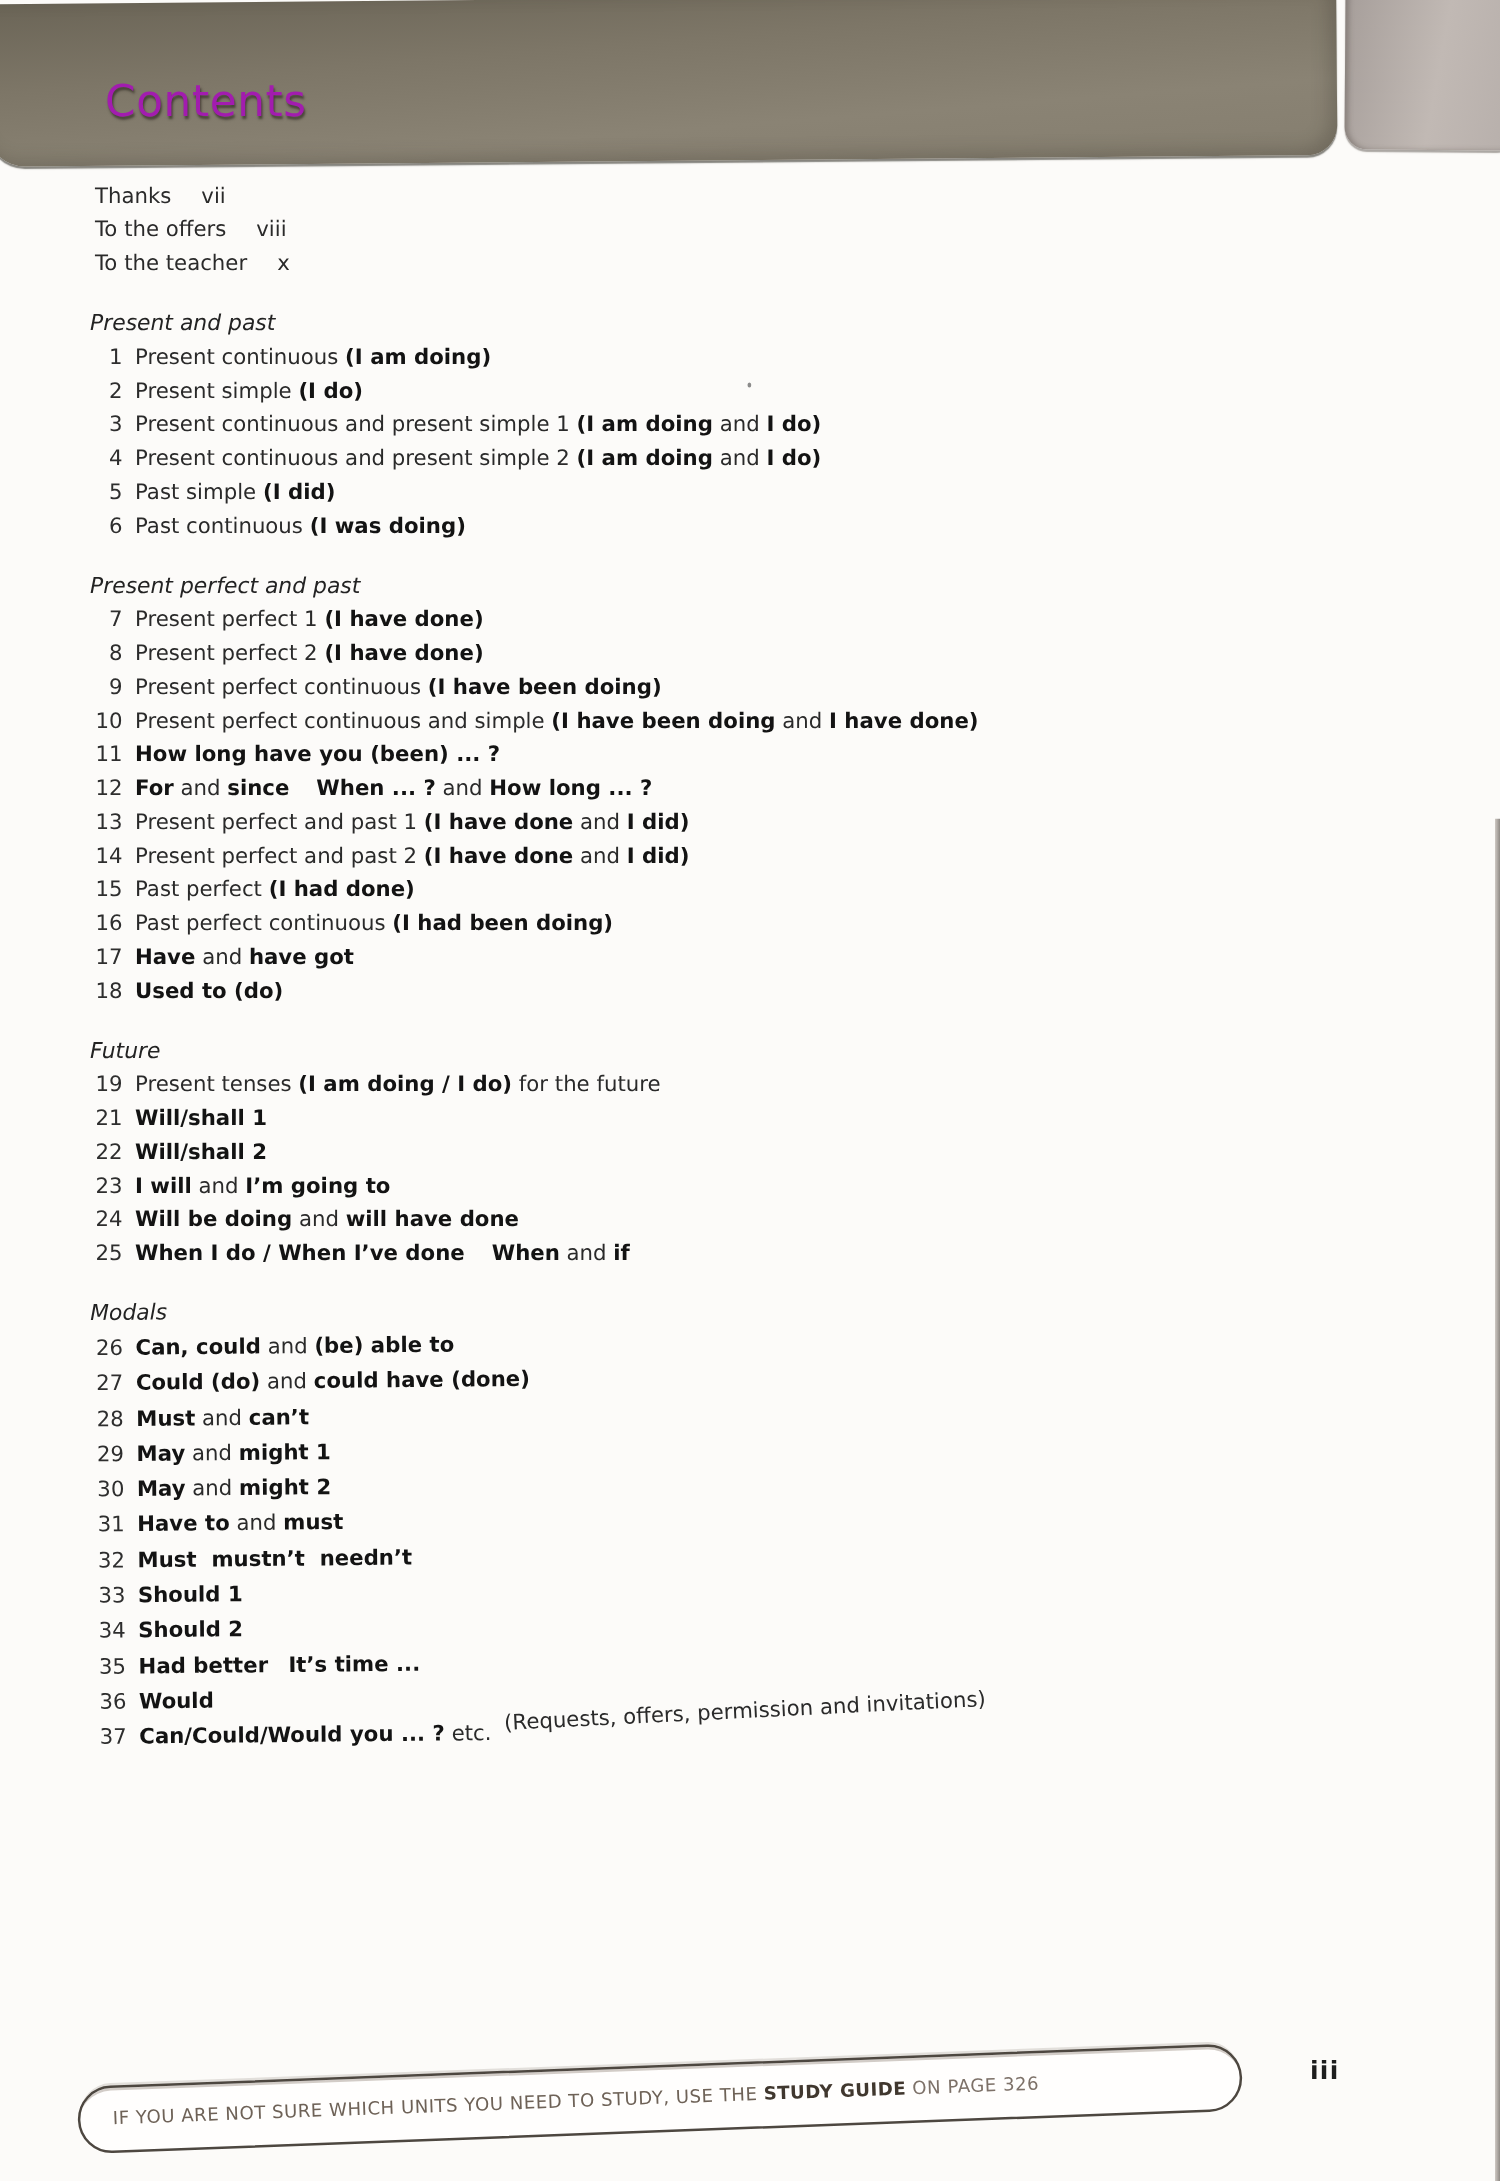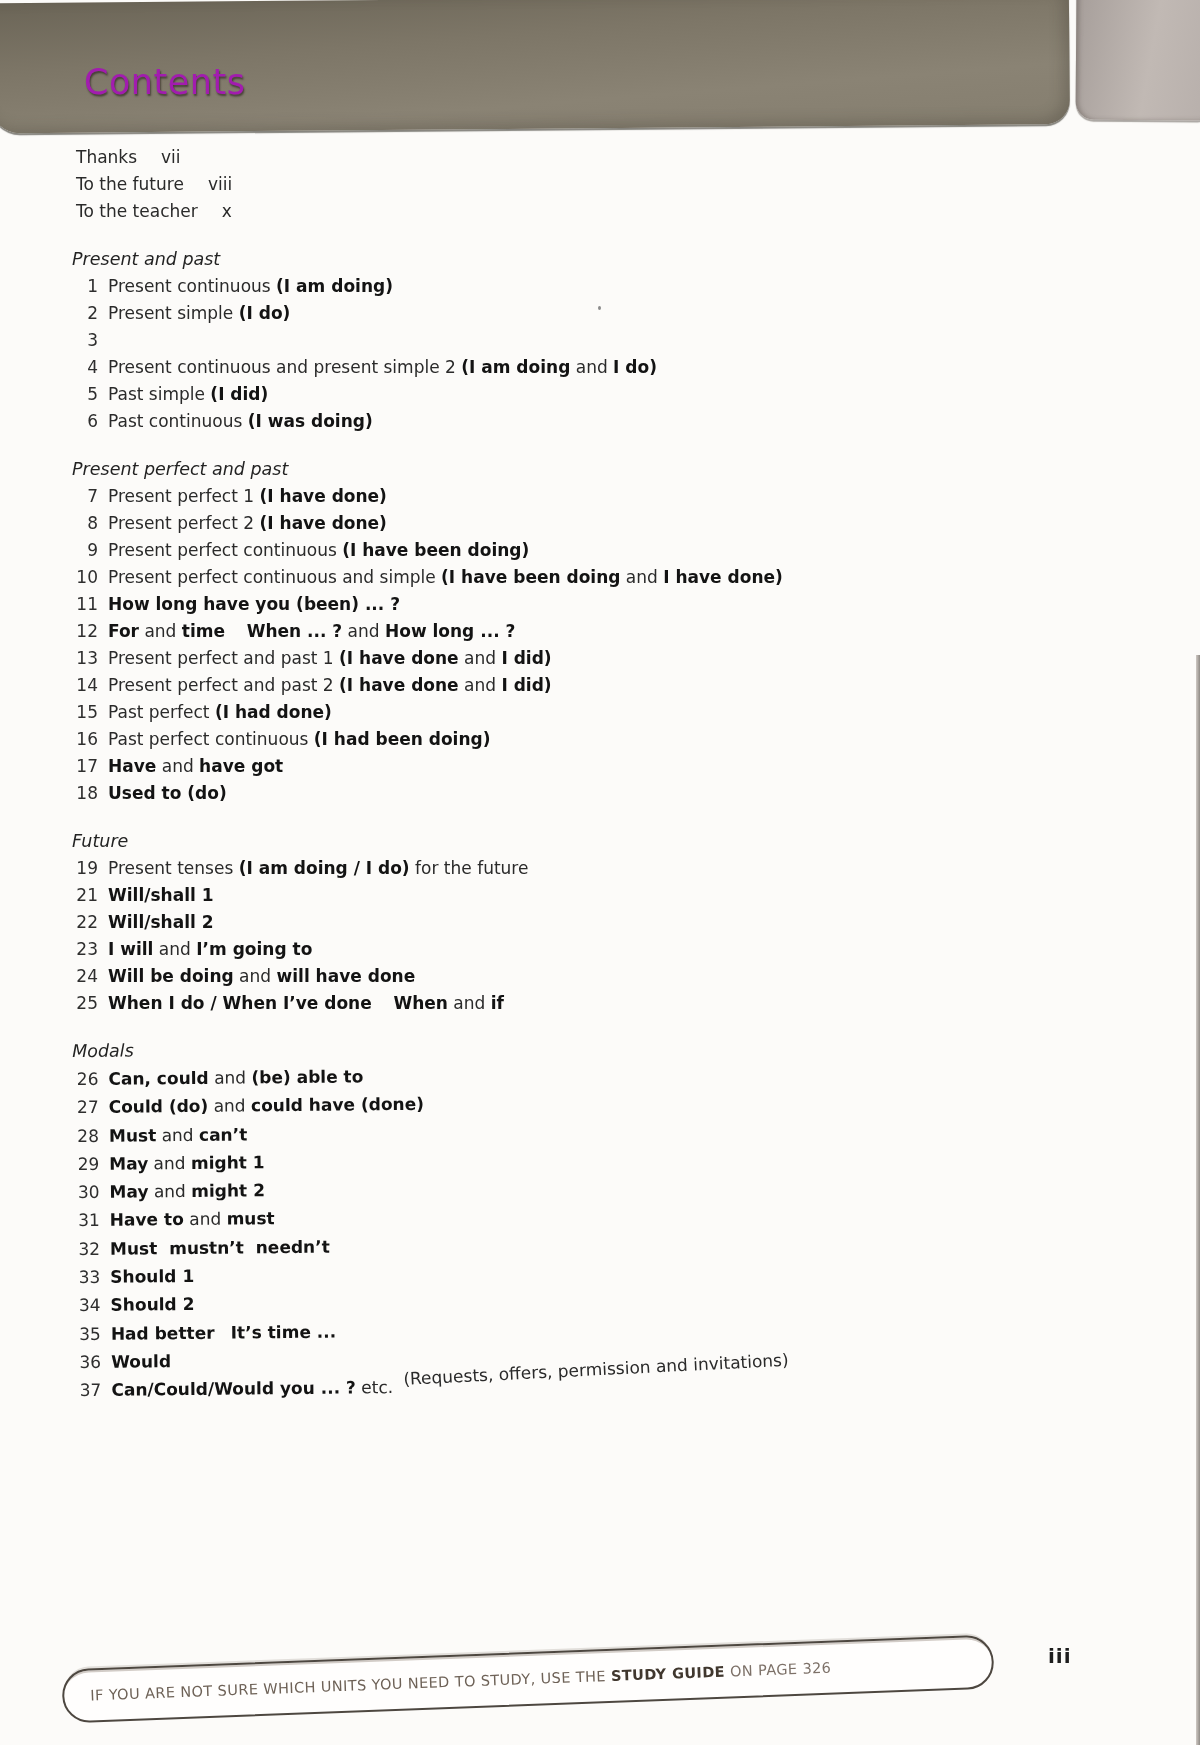--- a/index.html
+++ b/index.html
@@ -108,36 +108,37 @@
 </head>
 <body>
 
 <div class="header-band"></div>
 <div class="corner-tab"></div>
 <div class="header-title">Contents</div>
 
 <div class="page-content">
   <div class="front-matter">
       <div class="fm-row"><span class="fm-label">Thanks</span><span class="fm-page">vii</span></div>
-      <div class="fm-row"><span class="fm-label">To the future</span><span class="fm-page">viii</span></div>
+      <div class="fm-row"><span class="fm-label">To the offers</span><span class="fm-page">viii</span></div>
       <div class="fm-row"><span class="fm-label">To the teacher</span><span class="fm-page">x</span></div>
     </div>
   <div id="toc-sections">
       <section class="section">
         <div class="section-heading">Present and past</div>
         <div class="toc-row">
           <span class="toc-num">1</span>
           <span class="toc-item"><span class="run">Present continuous </span><span class="run b">(I am doing)</span></span>
         </div>
         <div class="toc-row">
           <span class="toc-num">2</span>
           <span class="toc-item"><span class="run">Present simple </span><span class="run b">(I do)</span></span>
         </div>
         <div class="toc-row">
           <span class="toc-num">3</span>
+          <span class="toc-item"><span class="run">Present continuous and present simple 1 </span><span class="run b">(I am doing</span><span class="run"> and </span><span class="run b">I do)</span></span>
         </div>
         <div class="toc-row">
           <span class="toc-num">4</span>
           <span class="toc-item"><span class="run">Present continuous and present simple 2 </span><span class="run b">(I am doing</span><span class="run"> and </span><span class="run b">I do)</span></span>
         </div>
         <div class="toc-row">
           <span class="toc-num">5</span>
           <span class="toc-item"><span class="run">Past simple </span><span class="run b">(I did)</span></span>
         </div>
         <div class="toc-row">
@@ -162,21 +163,21 @@
         <div class="toc-row">
           <span class="toc-num">10</span>
           <span class="toc-item"><span class="run">Present perfect continuous and simple </span><span class="run b">(I have been doing</span><span class="run"> and </span><span class="run b">I have done)</span></span>
         </div>
         <div class="toc-row">
           <span class="toc-num">11</span>
           <span class="toc-item"><span class="run b">How long have you (been) ... ?</span></span>
         </div>
         <div class="toc-row">
           <span class="toc-num">12</span>
-          <span class="toc-item"><span class="run b">For</span><span class="run"> and </span><span class="run b">time</span><span class="run">    </span><span class="run b">When ... ?</span><span class="run"> and </span><span class="run b">How long ... ?</span></span>
+          <span class="toc-item"><span class="run b">For</span><span class="run"> and </span><span class="run b">since</span><span class="run">    </span><span class="run b">When ... ?</span><span class="run"> and </span><span class="run b">How long ... ?</span></span>
         </div>
         <div class="toc-row">
           <span class="toc-num">13</span>
           <span class="toc-item"><span class="run">Present perfect and past 1 </span><span class="run b">(I have done</span><span class="run"> and </span><span class="run b">I did)</span></span>
         </div>
         <div class="toc-row">
           <span class="toc-num">14</span>
           <span class="toc-item"><span class="run">Present perfect and past 2 </span><span class="run b">(I have done</span><span class="run"> and </span><span class="run b">I did)</span></span>
         </div>
         <div class="toc-row">

